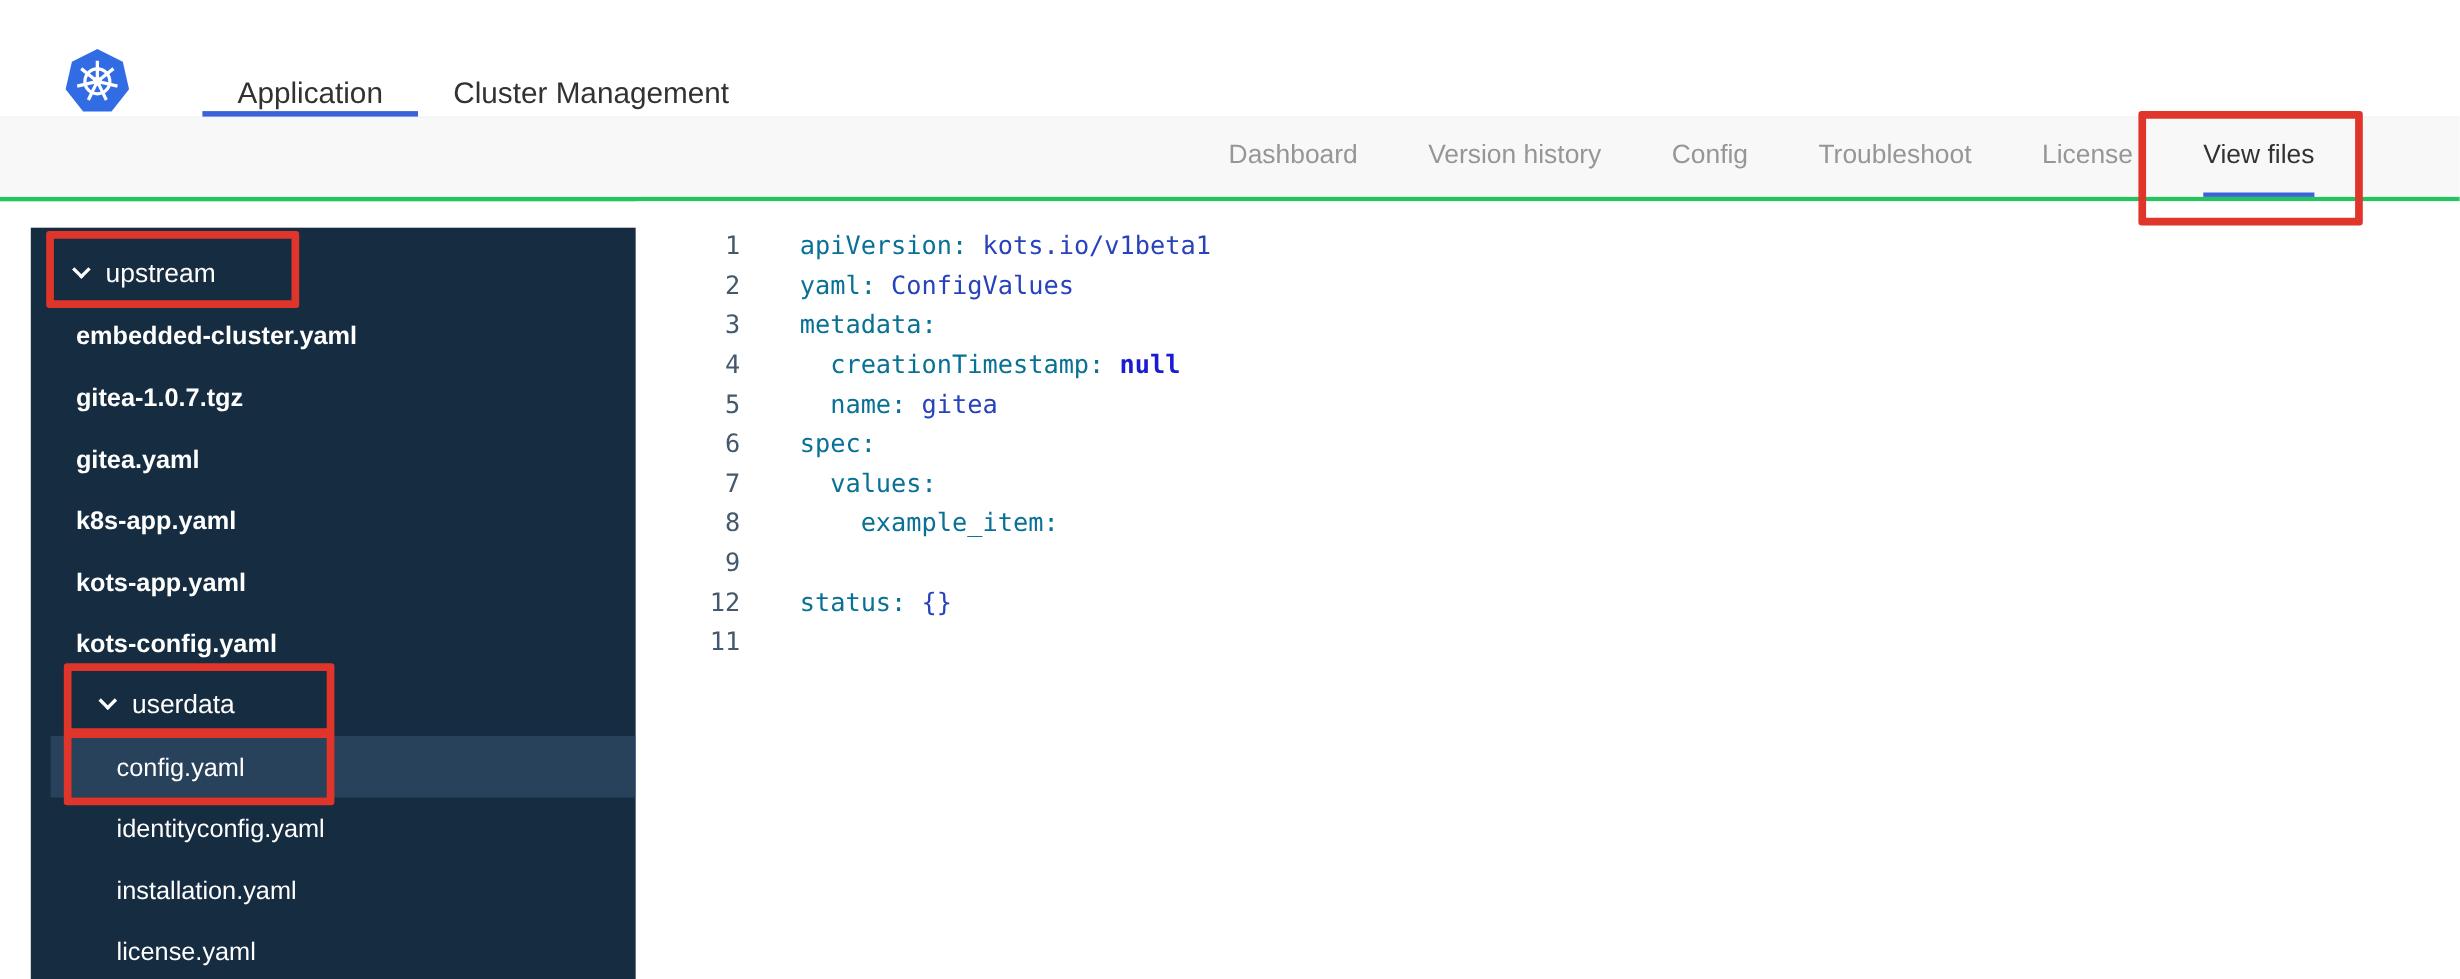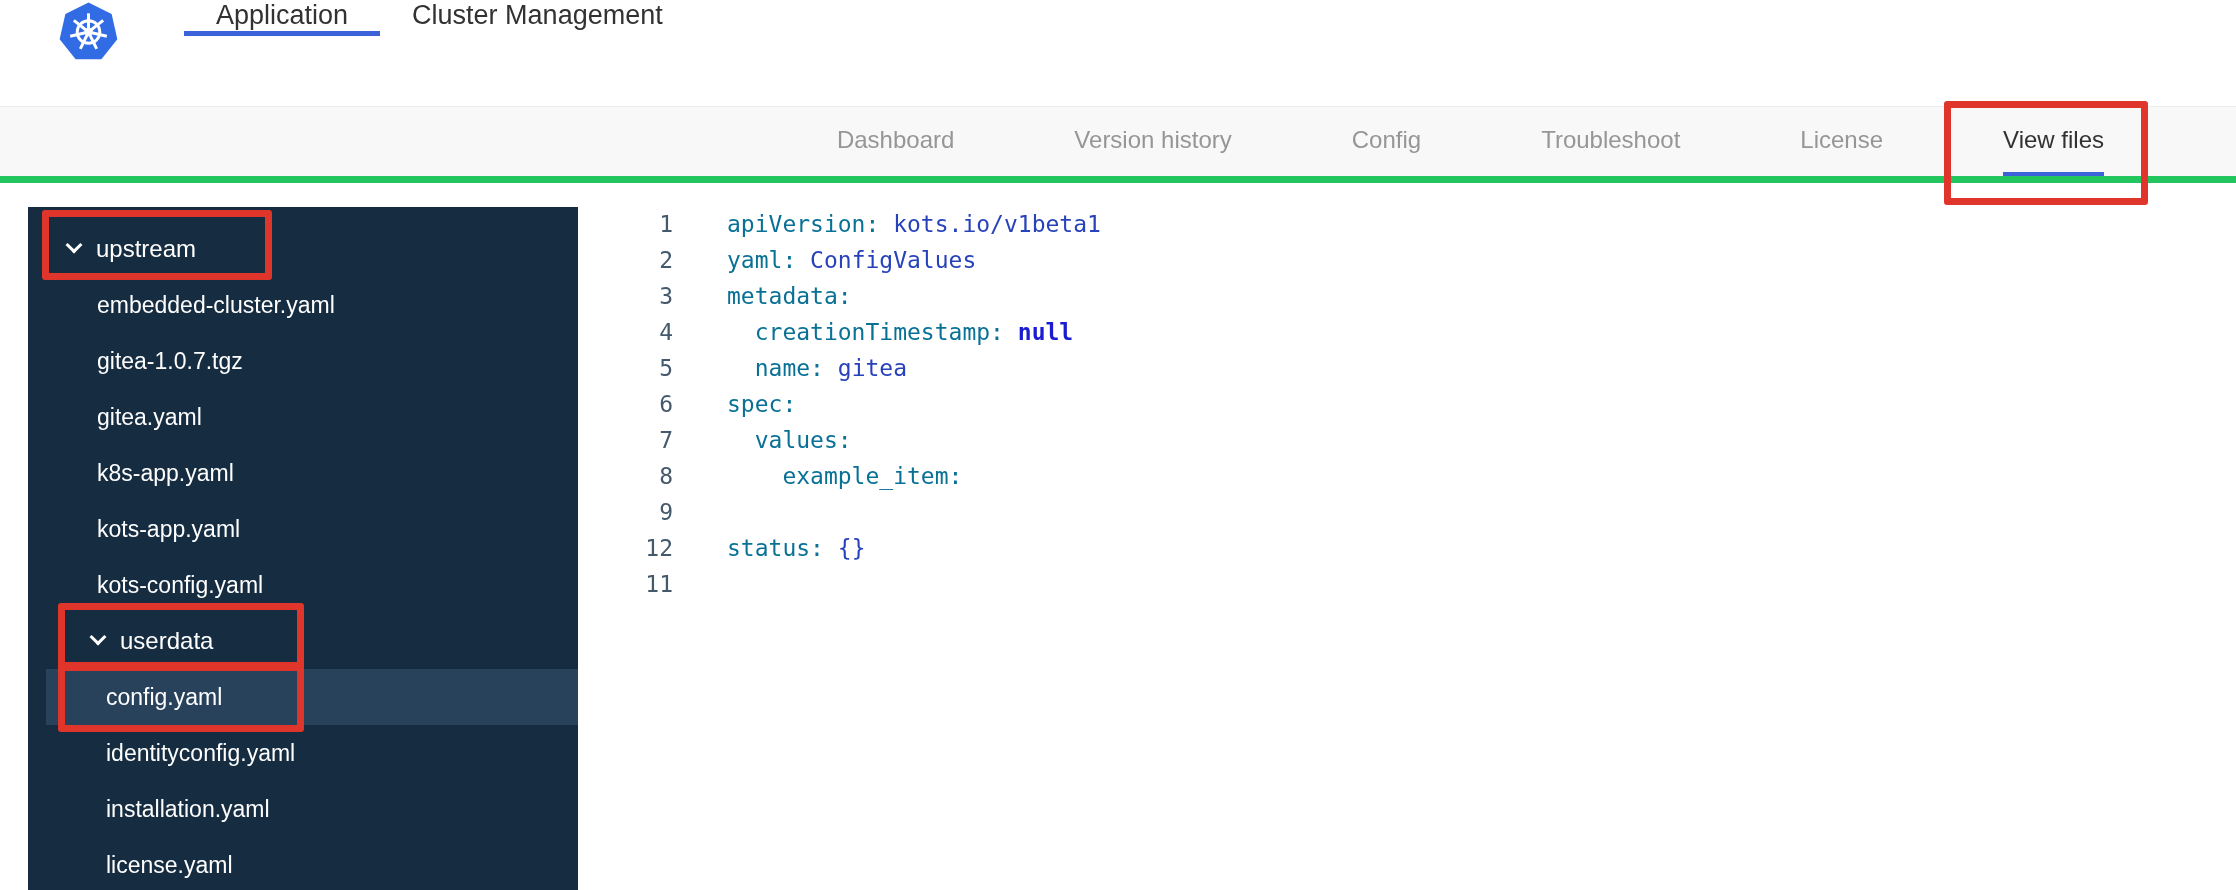--- a/index.html
+++ b/index.html
@@ -7,59 +7,59 @@
   body {
     width: 2236px; height: 890px;
     position: relative; overflow: hidden;
     background: #ffffff;
     font-family: "Liberation Sans", "DejaVu Sans", sans-serif;
   }
 
   
   .topbar {
     position: absolute; left: 0; top: 0; width: 2236px; height: 107px;
-    background: #fff; display: flex; align-items: flex-start;
+    background: #fff; display: flex; align-items: flex-end;
     border-bottom: 1px solid #ecedf1;
   }
   .logo-wrap { display: flex; align-items: center; padding: 0 64px 0 57px; }
   .top-tabs { display: flex; align-items: stretch; }
   .top-tab {
     display: flex; align-items: center; padding: 0 32px;
     font-size: 27px; color: #323232; cursor: pointer;
     border-bottom: 5px solid transparent;
   }
   .top-tab.active { border-bottom-color: var(--underline-blue, #3b62d9); }
 
   
   .navbar {
     position: absolute; left: 0; top: 107px; width: 2236px; height: 76px;
-    background: #f8f8f8; border-bottom: 7px solid #22c55e;
+    background: #f8f8f8; border-bottom: 4px solid #22c55e;
     display: flex; align-items: stretch; justify-content: flex-end;
-    gap: 120px; padding-right: 132px;
+    gap: 64px; padding-right: 132px;
   }
   .nav-item {
     display: flex; align-items: center; font-size: 24px; color: #969696;
     border-bottom: 4px solid transparent; cursor: pointer; white-space: nowrap;
   }
   .nav-item.active { color: #323232; border-bottom-color: var(--underline-blue, #3b62d9); }
 
   
   .sidebar {
     position: absolute; left: 28px; top: 207px; width: 550px; bottom: 0;
     background: var(--sidebar-bg, #152c41); color: #fff;
     padding-top: 14px; overflow: hidden;
   }
   .tree-row {
     height: 56px; display: flex; align-items: center;
     font-size: 23px; cursor: pointer; color: #fefefe;
   }
   .tree-row.folder { font-weight: normal; font-size: 24px; }
   .tree-row.selected { background: var(--sidebar-selected, #27425a); }
   .depth-0 { padding-left: 40px; }
-  .depth-1 { padding-left: 69px; }
+  .depth-1 { padding-left: 41px; font-weight: bold; }
   .tree-row.folder.depth-1 { padding-left: 64px; }
   .depth-2 { padding-left: 60px; margin-left: 18px; }
   .chevron {
     width: 12px; height: 12px; flex: none;
     border-right: 3px solid #fff; border-bottom: 3px solid #fff;
     transform: rotate(45deg); margin: -8px 16px 0 0;
   }
   .tree-label { white-space: nowrap; }
 
   

